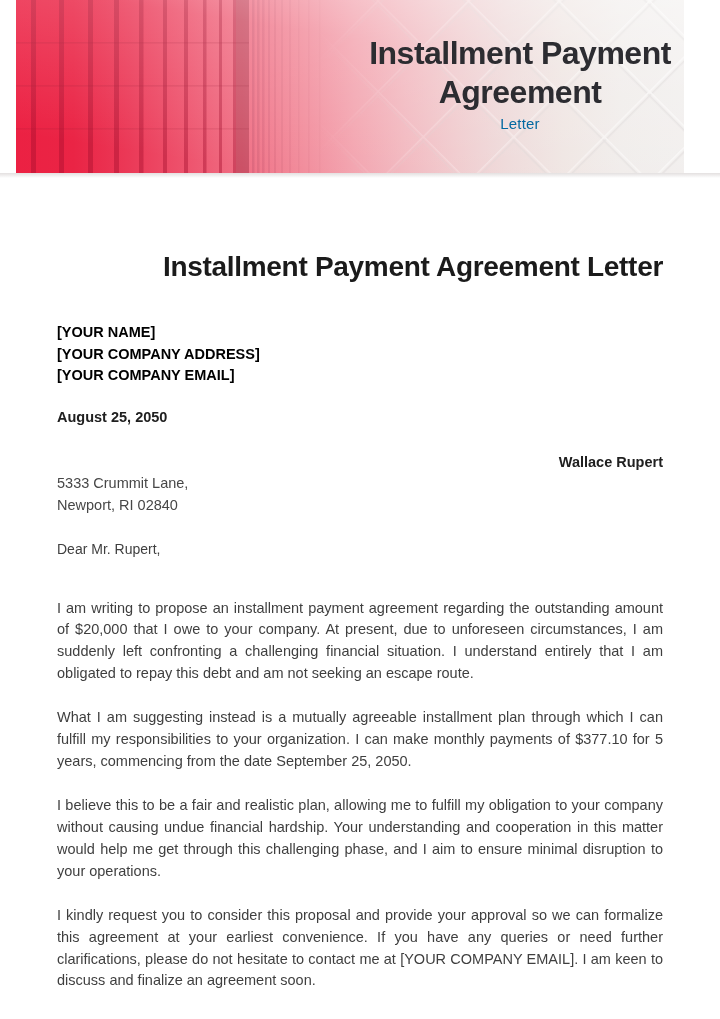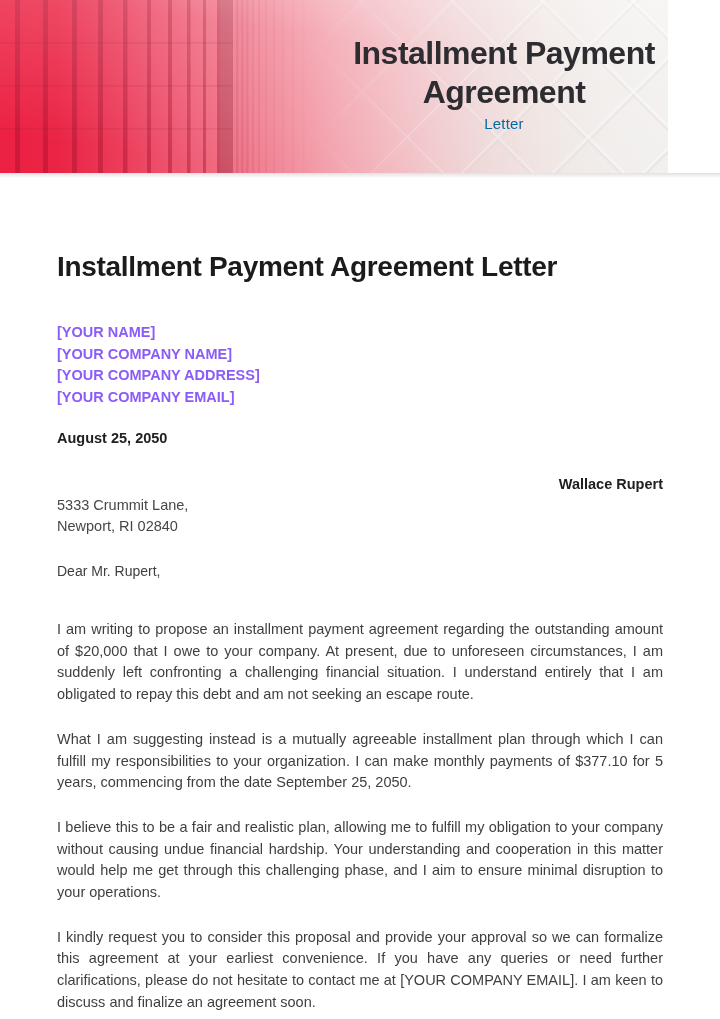--- a/index.html
+++ b/index.html
@@ -4,21 +4,21 @@
 <style>
   * { margin:0; padding:0; box-sizing:border-box; }
   html,body { background:#ffffff; }
   body {
     width:720px; height:1019px; overflow:hidden; position:relative;
     font-family:"Liberation Sans", sans-serif;
   }
   .page { width:720px; height:1019px; background:#ffffff; position:relative; }
 
   
-  .banner { position:relative; width:668px; height:173px; overflow:hidden; }
+  .banner { position:relative; width:668px; height:173px; overflow:hidden;margin-left:16px; }
   .banner svg { position:absolute; inset:0; display:block; }
   .banner-text {
     position:absolute; top:34px; left:318px; width:372px;
     text-align:center;
   }
   .banner-title {
     font-size:32px; font-weight:bold; line-height:39px;
     letter-spacing:-0.5px; color:#2c2c31;
   }
   .banner-sub {
@@ -26,25 +26,25 @@
     letter-spacing:0.2px;
   }
   .banner-shadow {
     width:720px; height:5px;
     background:linear-gradient(to bottom, rgba(175,165,165,0.35), rgba(255,255,255,0));
   }
 
   
   .doc { padding:0 57px; }
   .doc-title {
-    margin-top:72px; text-align:left;
+    margin-top:72px; text-align:right;
     font-size:28px; font-weight:bold; color:#1b1b1b; letter-spacing:-0.3px;
     line-height:34px;
   }
-  .sender { margin-top:38px; font-size:14.5px; font-weight:bold; color:#8b5cf6; line-height:21.5px; }
+  .sender { margin-top:38px; font-size:14.5px; font-weight:bold; color:#000000; line-height:21.5px; }
   .date-line { margin-top:20px; font-size:14.5px; font-weight:bold; color:#202020; line-height:21.5px; }
   .recipient { margin-top:23px; font-size:14.5px; line-height:21.5px; }
   .recipient-name { font-weight:bold; color:#202020; line-height:22px;text-align:right; }
   .recipient-addr { color:#474747; }
   .salutation { margin-top:23px; font-size:14px; color:#3f3f3f; line-height:21.5px; }
   .para {
     margin-top:23px; font-size:14.5px; color:#3f3f3f;
     line-height:21.7px; text-align:justify;
   }
   .para.first { margin-top:37px; }
@@ -141,21 +141,20 @@
     </div>
   </div>
   <div class="banner-shadow"></div>
 
   <div class="doc">
 
     <h1 class="doc-title">Installment Payment Agreement Letter</h1>
 
     <div class="sender">
       <div>[YOUR NAME]</div>
-      <div>[YOUR COMPANY NAME]</div>
       <div>[YOUR COMPANY ADDRESS]</div>
       <div>[YOUR COMPANY EMAIL]</div>
     </div>
 
     <div class="date-line">August 25, 2050</div>
 
     <div class="recipient">
       <div class="recipient-name">Wallace Rupert</div>
       <div class="recipient-addr">5333 Crummit Lane,</div>
       <div class="recipient-addr">Newport, RI 02840</div>

